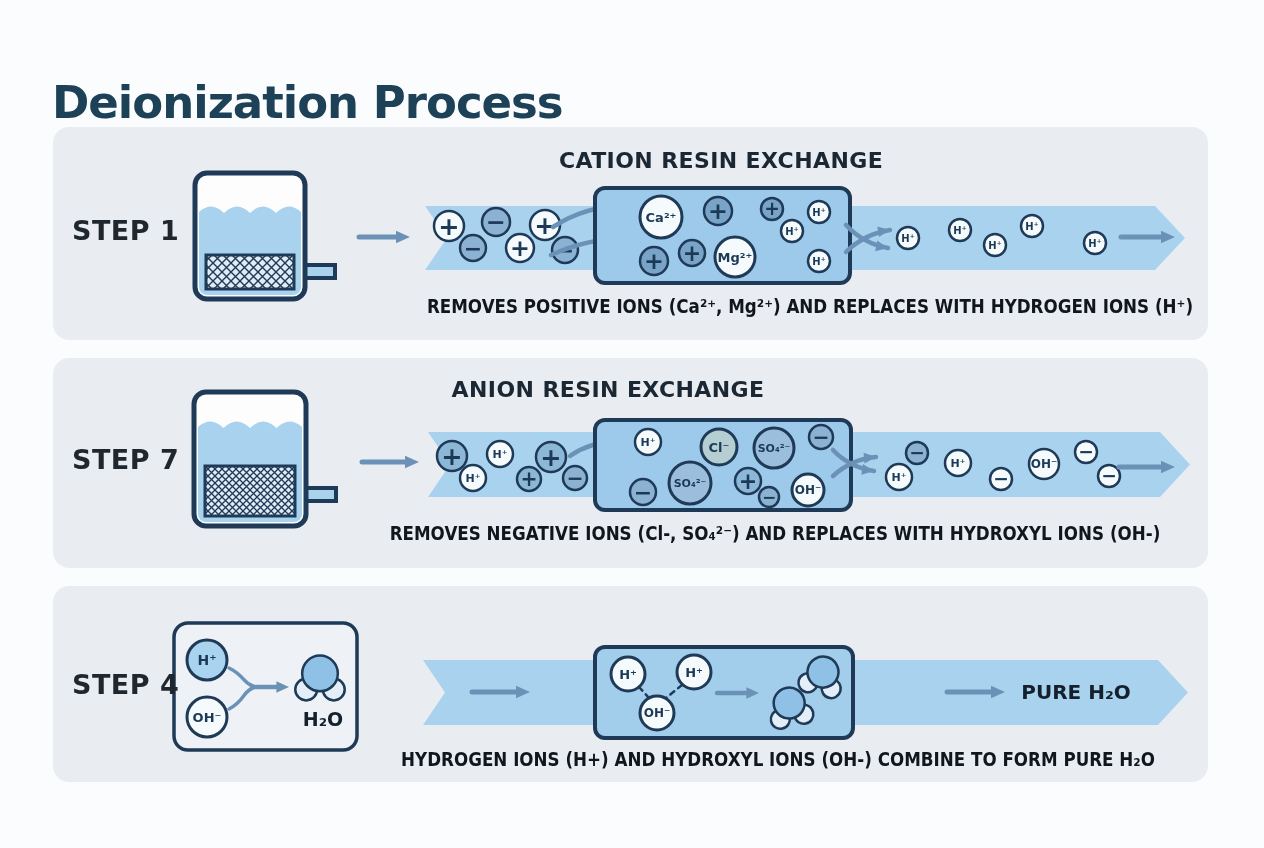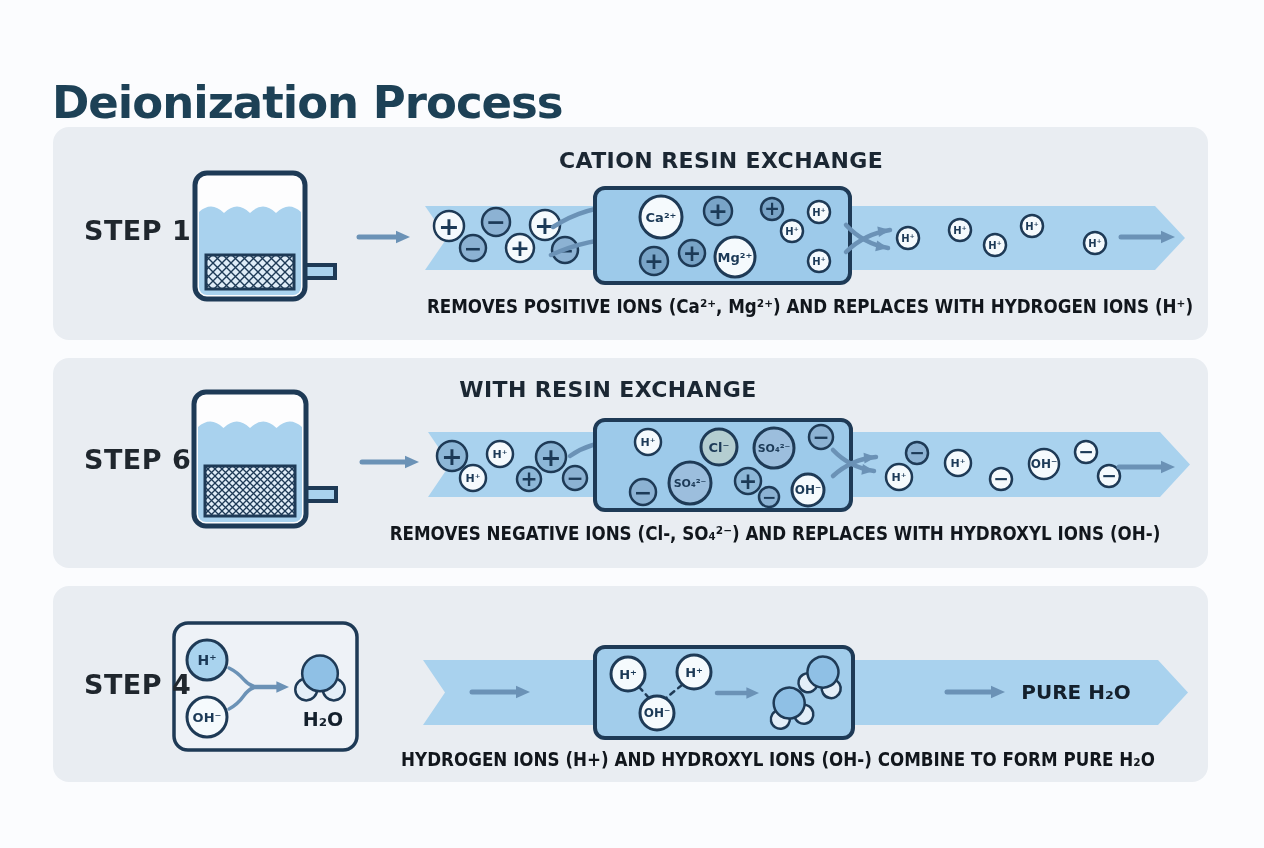--- a/index.html
+++ b/index.html
@@ -6,21 +6,21 @@
   .stage{position:relative;width:1264px;height:844px;background:#fbfcfe;overflow:hidden;
          font-family:"DejaVu Sans","Liberation Sans",sans-serif;}
   .title{position:absolute;left:52px;top:46px;font-size:45px;font-weight:bold;
          color:#1d4156;letter-spacing:-1px;white-space:nowrap;}
   .panel{position:absolute;left:53px;width:1155px;background:#e9edf2;border-radius:16px;}
   .p1{top:127px;height:213px;}
   .p2{top:358px;height:210px;}
   .p3{top:586px;height:196px;}
   .fig{position:absolute;left:0;top:0;}
   .fig text{font-family:"DejaVu Sans","Liberation Sans",sans-serif;}
-  .step-label{position:absolute;left:31px;font-size:27px;font-weight:bold;color:#1f262d;
+  .step-label{position:absolute;left:19px;font-size:27px;font-weight:bold;color:#1f262d;
               letter-spacing:.5px;white-space:nowrap;}
   .p1 .step-label{top:88px;}
   .p2 .step-label{top:86px;}
   .p3 .step-label{top:83px;}
   .heading{position:absolute;font-size:22px;font-weight:bold;color:#1b2733;letter-spacing:.4px;
            transform:translateX(-50%);white-space:nowrap;}
   .p1 .heading{left:668px;top:21px;text-align:center;}
   .p2 .heading{left:555px;top:19px;}
   .p3 .heading{left:605px;top:16px;}
   .caption{position:absolute;font-size:19px;font-weight:bold;color:#11161c;white-space:nowrap;
@@ -294,22 +294,22 @@
         </g>
         <g>
           <circle cx="1056" cy="118" r="11" fill="#f5fafd" stroke="#1e3a56" stroke-width="2.5"></circle>
           <text x="1056" y="124.358" text-anchor="middle" font-size="18.7" font-weight="bold" fill="#1c3a57">−</text>
         </g>
         <g>
           <line x1="1066" y1="109" x2="1112.2" y2="109" stroke="#6b92b6" stroke-width="5" stroke-linecap="round"></line>
           <polygon points="1122,109 1108,102.7 1108,115.3" fill="#6b92b6"></polygon>
         </g>
       </svg>
-    <div class="step-label">STEP 6</div>
-    <div class="heading">WITH RESIN EXCHANGE</div>
+    <div class="step-label">STEP 7</div>
+    <div class="heading">ANION RESIN EXCHANGE</div>
     <div class="caption">REMOVES NEGATIVE IONS (Cl-, SO₄²⁻) AND REPLACES WITH HYDROXYL IONS (OH-)</div>
   </section>
 
   <section class="panel p3">
     <svg class="fig" width="1155" height="196" viewBox="0 0 1155 196">
         <path d="M370,74 H1105 L1135,106.5 L1105,139 H370 L392,106.5 Z" fill="#a9d2ee"></path>
         <rect x="121" y="37" width="183" height="127" rx="14" fill="#eef2f7" stroke="#1e3a56" stroke-width="3.5"></rect>
         <g>
           <circle cx="154" cy="74" r="20" fill="#a9d3ee" stroke="#1e3a56" stroke-width="3"></circle>
           <text x="154" y="79.04" text-anchor="middle" font-size="14" font-weight="bold" fill="#1c3a57">H⁺</text>

